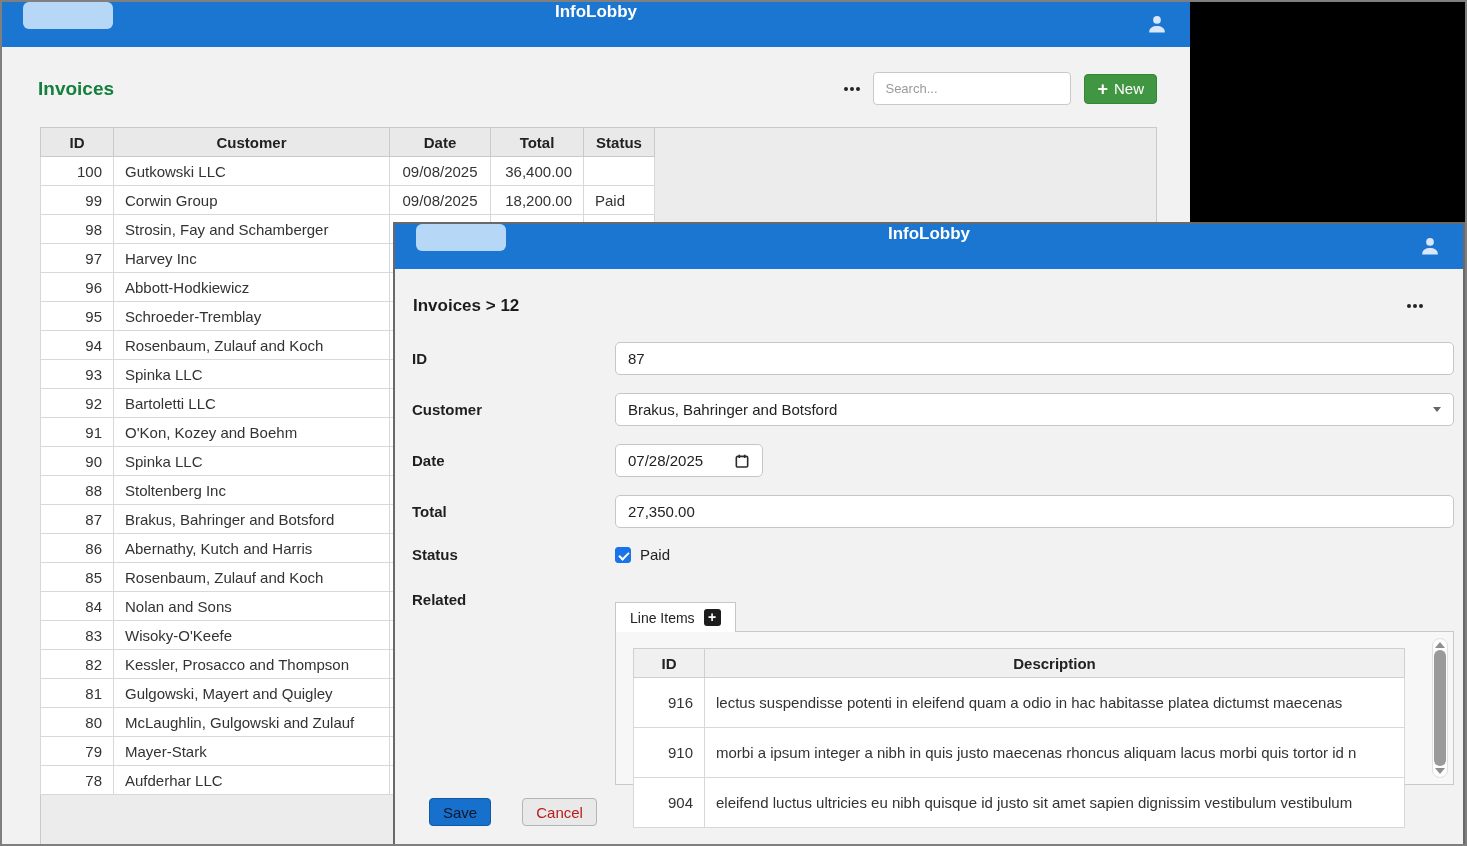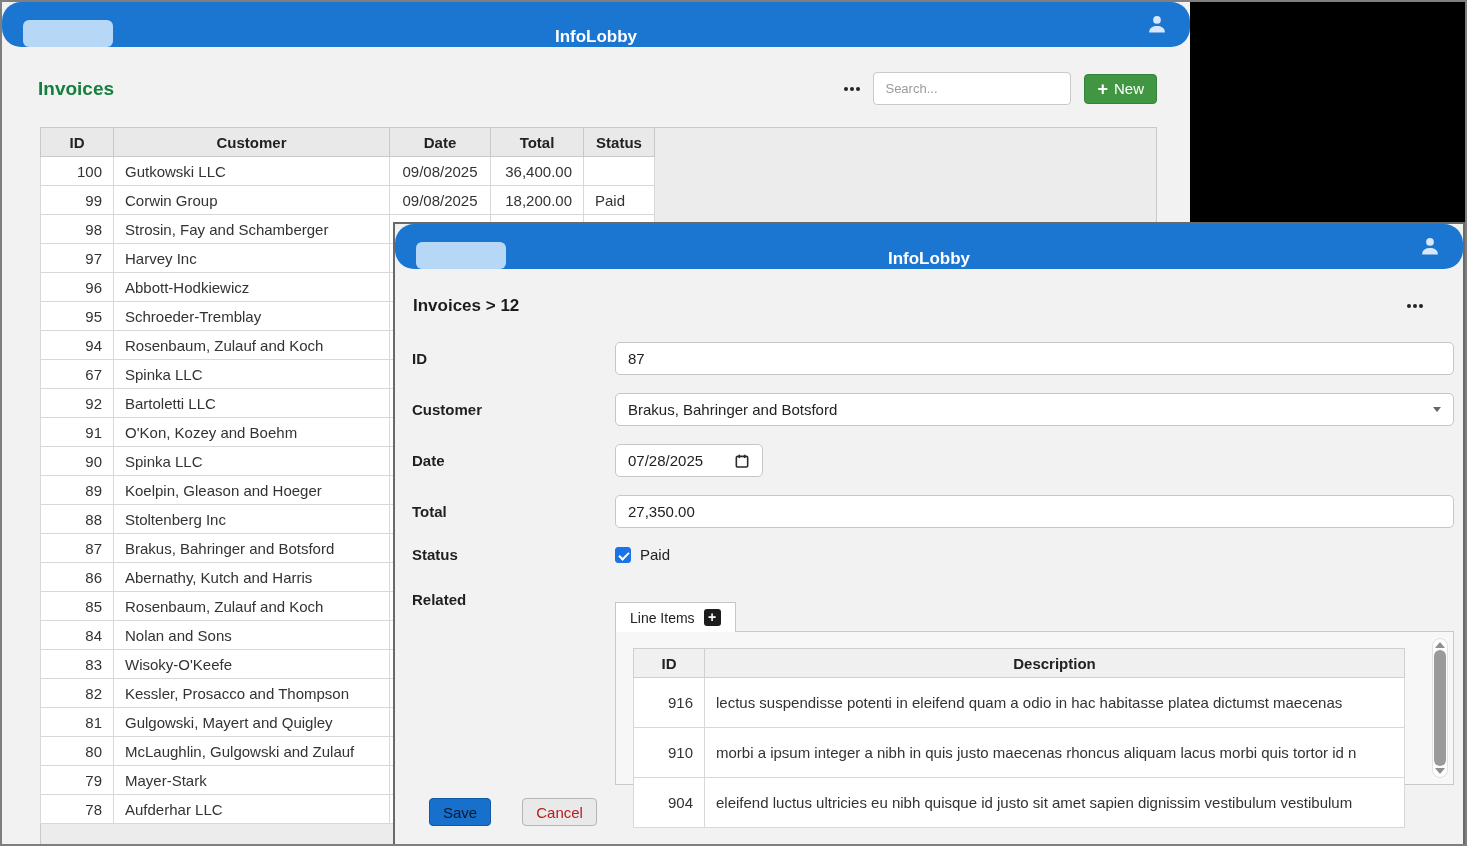--- a/index.html
+++ b/index.html
@@ -7,21 +7,21 @@
     --save-button-blue:#1670cc; --checkbox-blue:#1a73e8; --window-bg:#f2f2f2; --black-region:#000;
   }
   *{box-sizing:border-box; margin:0; padding:0;}
   html,body{background:#cfcfcf;}
   body{font-family:"Liberation Sans","DejaVu Sans",sans-serif;}
   .frame{position:relative; width:1467px; height:846px; border:2px solid #7f7f7f;
          background:var(--black-region); overflow:hidden;}
 
   
   .titlebar{height:45px; background:var(--titlebar-blue); position:relative;
-            display:flex; align-items:flex-end; flex:none;border-radius:19px;}
+            display:flex; align-items:flex-start; flex:none;}
   .tb-placeholder{width:90px; height:27px; margin-left:21px; background:var(--titlebar-button);
             border:none; border-radius:6px; cursor:pointer;}
   .tb-title{position:absolute; left:0; right:0; text-align:center; color:#fff;
             font-weight:bold; font-size:17px; pointer-events:none;}
   .tb-user{position:absolute; right:22px; top:11px; width:22px; height:22px; cursor:pointer;}
   .dots{display:inline-flex; gap:2px; align-items:center; cursor:pointer;}
   .dots i{width:4px; height:4px; border-radius:50%; background:#242424;}
 
   
   .list-window{position:absolute; left:0; top:0; width:1188px; height:842px;
@@ -192,21 +192,21 @@
               <td class="col-status"></td>
             </tr>
             <tr>
               <td class="col-id">94</td>
               <td class="col-customer">Rosenbaum, Zulauf and Koch</td>
               <td class="col-date"></td>
               <td class="col-total"></td>
               <td class="col-status"></td>
             </tr>
             <tr>
-              <td class="col-id">67</td>
+              <td class="col-id">93</td>
               <td class="col-customer">Spinka LLC</td>
               <td class="col-date"></td>
               <td class="col-total"></td>
               <td class="col-status"></td>
             </tr>
             <tr>
               <td class="col-id">92</td>
               <td class="col-customer">Bartoletti LLC</td>
               <td class="col-date"></td>
               <td class="col-total"></td>
@@ -215,27 +215,20 @@
             <tr>
               <td class="col-id">91</td>
               <td class="col-customer">O'Kon, Kozey and Boehm</td>
               <td class="col-date"></td>
               <td class="col-total"></td>
               <td class="col-status"></td>
             </tr>
             <tr>
               <td class="col-id">90</td>
               <td class="col-customer">Spinka LLC</td>
-              <td class="col-date"></td>
-              <td class="col-total"></td>
-              <td class="col-status"></td>
-            </tr>
-            <tr>
-              <td class="col-id">89</td>
-              <td class="col-customer">Koelpin, Gleason and Hoeger</td>
               <td class="col-date"></td>
               <td class="col-total"></td>
               <td class="col-status"></td>
             </tr>
             <tr>
               <td class="col-id">88</td>
               <td class="col-customer">Stoltenberg Inc</td>
               <td class="col-date"></td>
               <td class="col-total"></td>
               <td class="col-status"></td>

